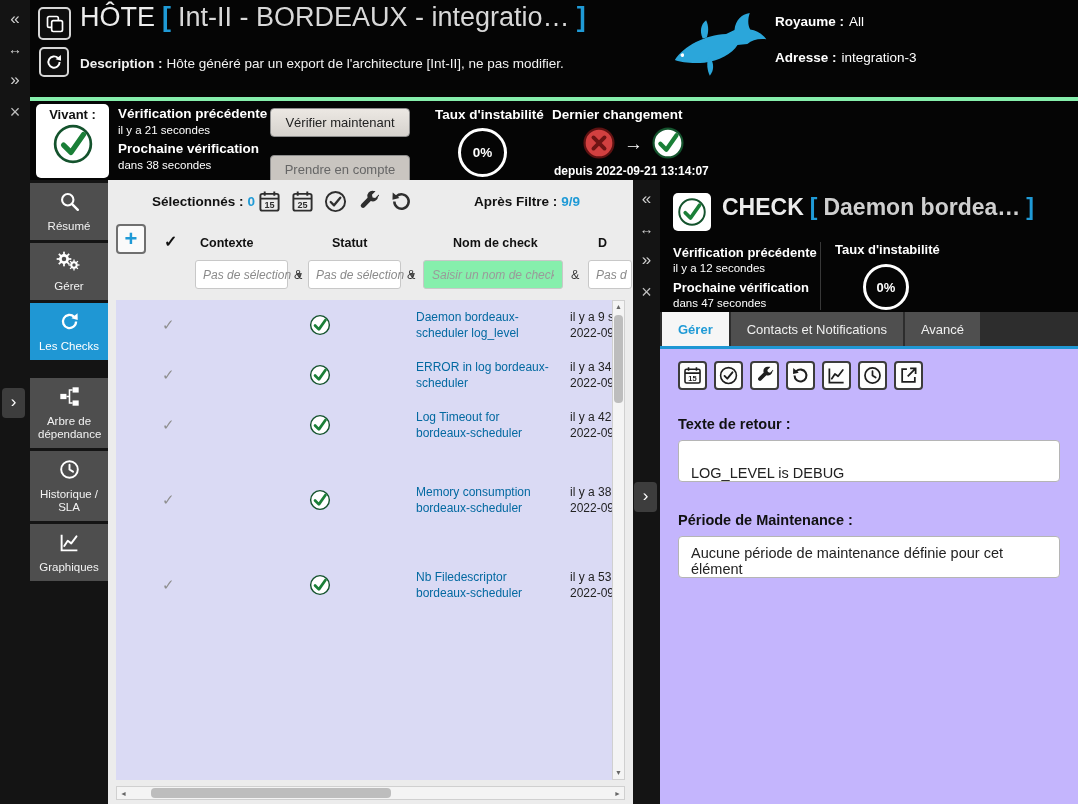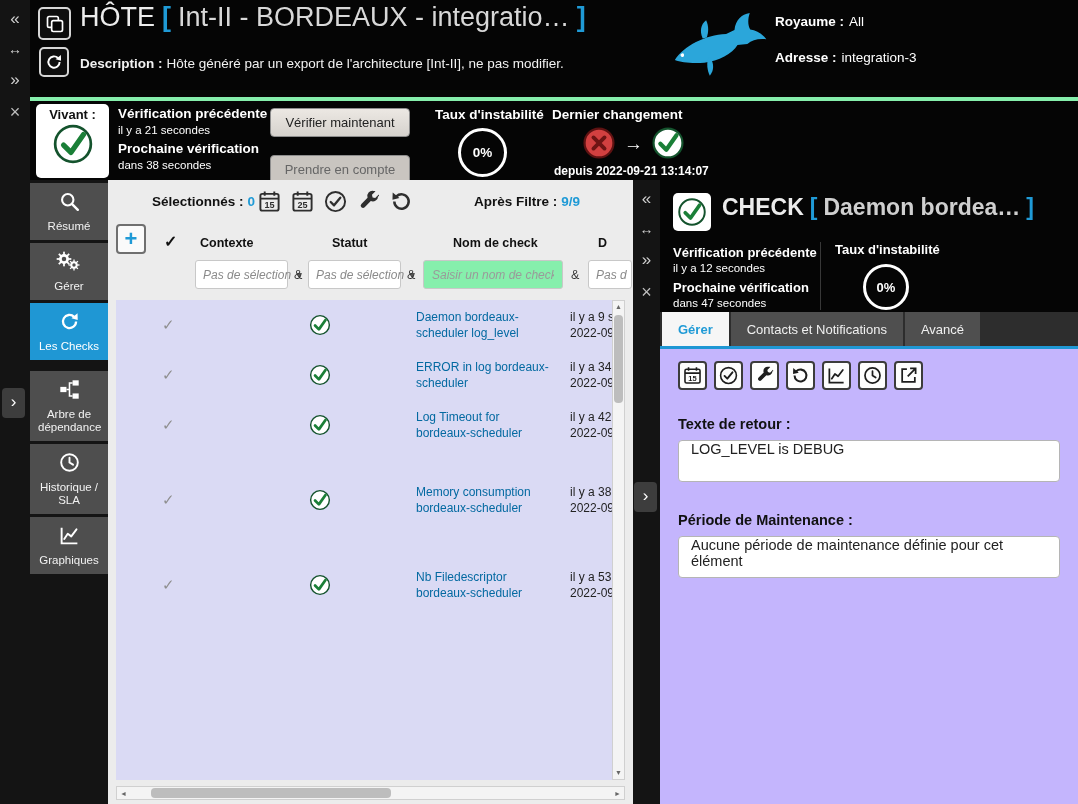--- a/index.html
+++ b/index.html
@@ -46,21 +46,21 @@
 .instab-label{position:absolute;left:405px;top:6px;font-size:13.5px;font-weight:bold}
 .instab-circle{position:absolute;left:428px;top:27px;width:49px;height:49px;border:3px solid #fff;border-radius:50%;display:flex;align-items:center;justify-content:center;font-size:13.5px;font-weight:bold}
 .lastchange-label{position:absolute;left:522px;top:6px;font-size:13.5px;font-weight:bold}
 .change-icons{position:absolute;left:552px;top:25px;display:flex;align-items:center;gap:8px}
 .change-arrow{font-size:19px;color:#fff;line-height:1}
 .since{position:absolute;left:524px;top:63px;font-size:12px;font-weight:bold}
 
 
 .sidebar{position:absolute;left:30px;top:180px;width:78px;height:624px;background:#141414;display:flex;flex-direction:column;gap:3px;padding-top:3px}
 .side-item{background:#4e4e4e;color:#f2f2f2;text-align:center;padding:8px 8px 7px;cursor:pointer}
-.side-item.gap{margin-top:8px}
+.side-item.gap{margin-top:15px}
 .side-item.active{background:#1f97d4;color:#fff}
 .side-ic{width:21px;height:21px;color:#fff;display:inline-block}
 .gears-wrap{position:relative;width:26px;height:21px;display:inline-block;color:#fff}
 .g1{position:absolute;left:0;top:0;width:16px;height:16px}
 .g2{position:absolute;left:12px;top:8px;width:12px;height:12px}
 .side-label{display:block;font-size:11.5px;line-height:13px;margin-top:4px}
 
 
 .main{position:absolute;left:108px;top:180px;width:525px;height:624px;background:#ececec;color:#111}
 .sel-text{position:absolute;left:44px;top:14px;font-size:13.5px;font-weight:bold}
@@ -116,21 +116,21 @@
 .dcircle{width:46px;height:46px;border:3px solid #fff;border-radius:50%;margin:7px 0 0 28px;display:flex;align-items:center;justify-content:center;font-size:13px;font-weight:bold}
 .dtabs{display:flex;height:37px;background:#2d2d2d;border-bottom:3px solid #1f97d4;align-items:stretch;padding-left:2px}
 .dtab{padding:0 16px;display:flex;align-items:center;font-size:13px;background:#4f4f4f;color:#f0f0f0;margin-right:2px;cursor:pointer}
 .dtab.active{background:#f6f6f6;color:#1f9ad6;font-weight:bold}
 .dbody{padding:12px 18px}
 .dicon-row{display:flex;gap:7px}
 .dibtn{width:29px;height:29px;border:2px solid #3c3c3c;border-radius:4px;background:#fdfdfd;display:flex;align-items:center;justify-content:center;color:#1d1d1d;cursor:pointer}
 .dibtn svg{width:19px;height:19px}
 .dlabel{font-size:14.5px;font-weight:bold;color:#111;margin-top:26px}
 .dlabel.second{margin-top:30px}
-.dfield{margin-top:8px;height:42px;background:#fff;border:1px solid #b5b5b5;border-radius:4px;font-size:14.5px;color:#222;display:flex;align-items:flex-start;padding:0 12px}
+.dfield{margin-top:8px;height:42px;background:#fff;border:1px solid #b5b5b5;border-radius:4px;font-size:14.5px;color:#222;display:flex;align-items:flex-end;padding:0 12px}
 </style>
 </head>
 <body>
 
 <svg width="0" height="0" style="position:absolute" aria-hidden="true">
 <defs>
 <symbol id="i-check-ok" viewBox="0 0 40 40">
   <circle cx="20" cy="20" r="17" fill="#ffffff" stroke="#14532d" stroke-width="2.6"></circle>
   <path d="M11 21 l7 7 L30 11" fill="none" stroke="#1a7f37" stroke-width="5" stroke-linecap="round" stroke-linejoin="round"></path>
 </symbol>

